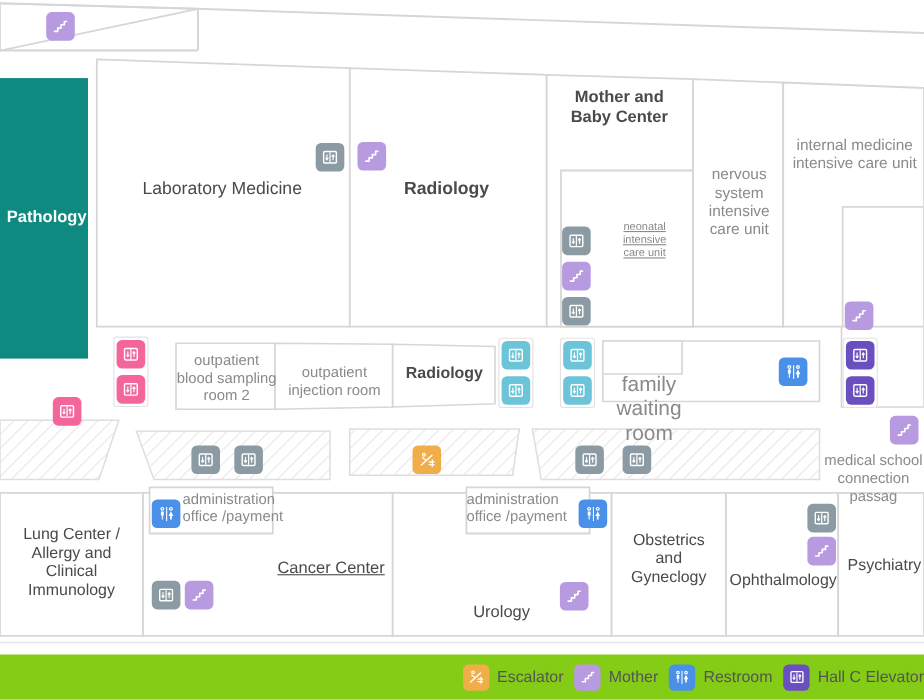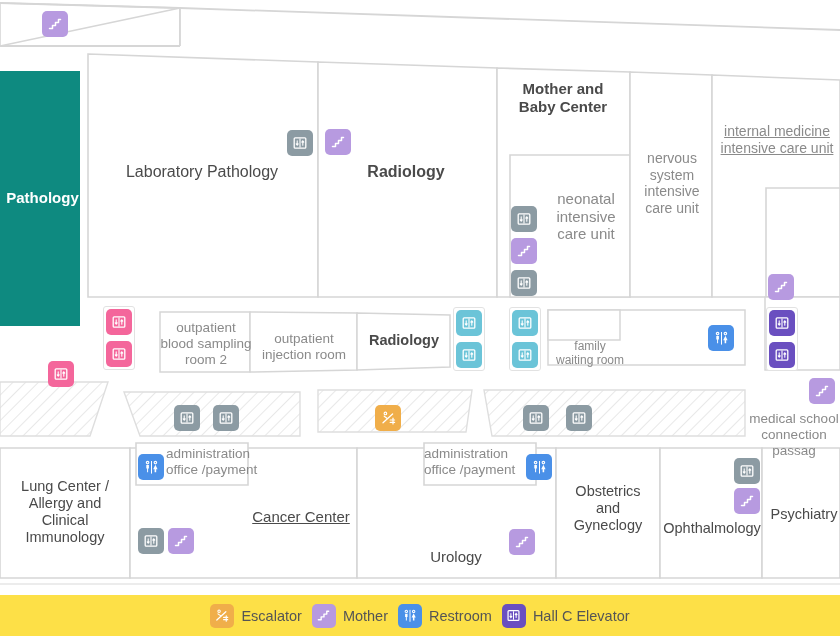--- a/index.html
+++ b/index.html
@@ -43,23 +43,23 @@
     position: absolute;
     background: #ffffff;
     border: 1px solid #e2e2e2;
     border-radius: 3px;
   }
 
   
   #legend {
     position: absolute; left: 0; top: 595px;
     width: 840px; height: 41px;
-    display: flex; align-items: center; justify-content: center;
+    display: flex; align-items: center; justify-content: flex-end;
     gap: 10px;
-    background: #fde047;
+    background: #84cc16;
   }
   .leg-item { display: flex; align-items: center; gap: 7px; }
   .leg-chip {
     width: 24px; height: 24px; border-radius: 5px;
     display: flex; align-items: center; justify-content: center;
     flex: 0 0 auto;
   }
   .leg-text { font-size: 14.5px; color: #555; white-space: nowrap; }
 </style>
 </head>
@@ -134,49 +134,49 @@
 
       <path d="M136,443 L248,443 L248,485 L136,485 Z"></path>
       <path d="M424,443 L536,443 L536,485 L424,485 Z"></path>
 
       <path d="M0,584 L840,584" fill="none" stroke="#e6e6e6" stroke-width="1.4"></path>
     </g>
   </svg>
 
   <div class="lbl white bold" style="left:0; top:189px; width:85px; font-size:15px;">Pathology</div>
 
-  <div class="lbl" style="left:110px; top:163px; width:184px; font-size:16px;">Laboratory Pathology</div>
+  <div class="lbl" style="left:110px; top:163px; width:184px; font-size:16px;">Laboratory Medicine</div>
 
   <div class="lbl bold" style="left:330px; top:163px; width:152px; font-size:16px;">Radiology</div>
 
   <div class="lbl bold" style="left:500px; top:80px; width:126px; font-size:15px;">Mother and
 Baby Center</div>
 
-  <div class="lbl grey" style="left:548px; top:190px; width:76px; font-size:15px;">neonatal
+  <div class="lbl grey" style="left:548px; top:201px; width:76px; font-size:10px;text-decoration:underline;">neonatal
 intensive
 care unit</div>
 
   <div class="lbl grey" style="left:634px; top:150px; width:76px; font-size:14px;">nervous
 system
 intensive
 care unit</div>
 
-  <div class="lbl grey" style="left:714px; top:123px; width:126px; font-size:14px;text-decoration:underline;">internal medicine
+  <div class="lbl grey" style="left:714px; top:123px; width:126px; font-size:14px;">internal medicine
 intensive care unit</div>
 
   <div class="lbl grey" style="left:160px; top:320px; width:92px; font-size:13.5px;">outpatient
 blood sampling
 room 2</div>
 
   <div class="lbl grey" style="left:254px; top:331px; width:100px; font-size:13.5px;">outpatient
 injection room</div>
 
   <div class="lbl bold" style="left:358px; top:332px; width:92px; font-size:14.5px;">Radiology</div>
 
-  <div class="lbl grey" style="left:538px; top:339px; width:104px; font-size:12px;">family
+  <div class="lbl grey" style="left:538px; top:339px; width:104px; font-size:19px;">family
 waiting room</div>
 
   <div class="lbl grey" style="left:738px; top:411px; width:112px; font-size:13.5px; text-align:center;">medical school
 connection passag</div>
 
   <div class="lbl" style="left:6px; top:478px; width:118px; font-size:14.5px;">Lung Center /
 Allergy and
 Clinical
 Immunology</div>
 

